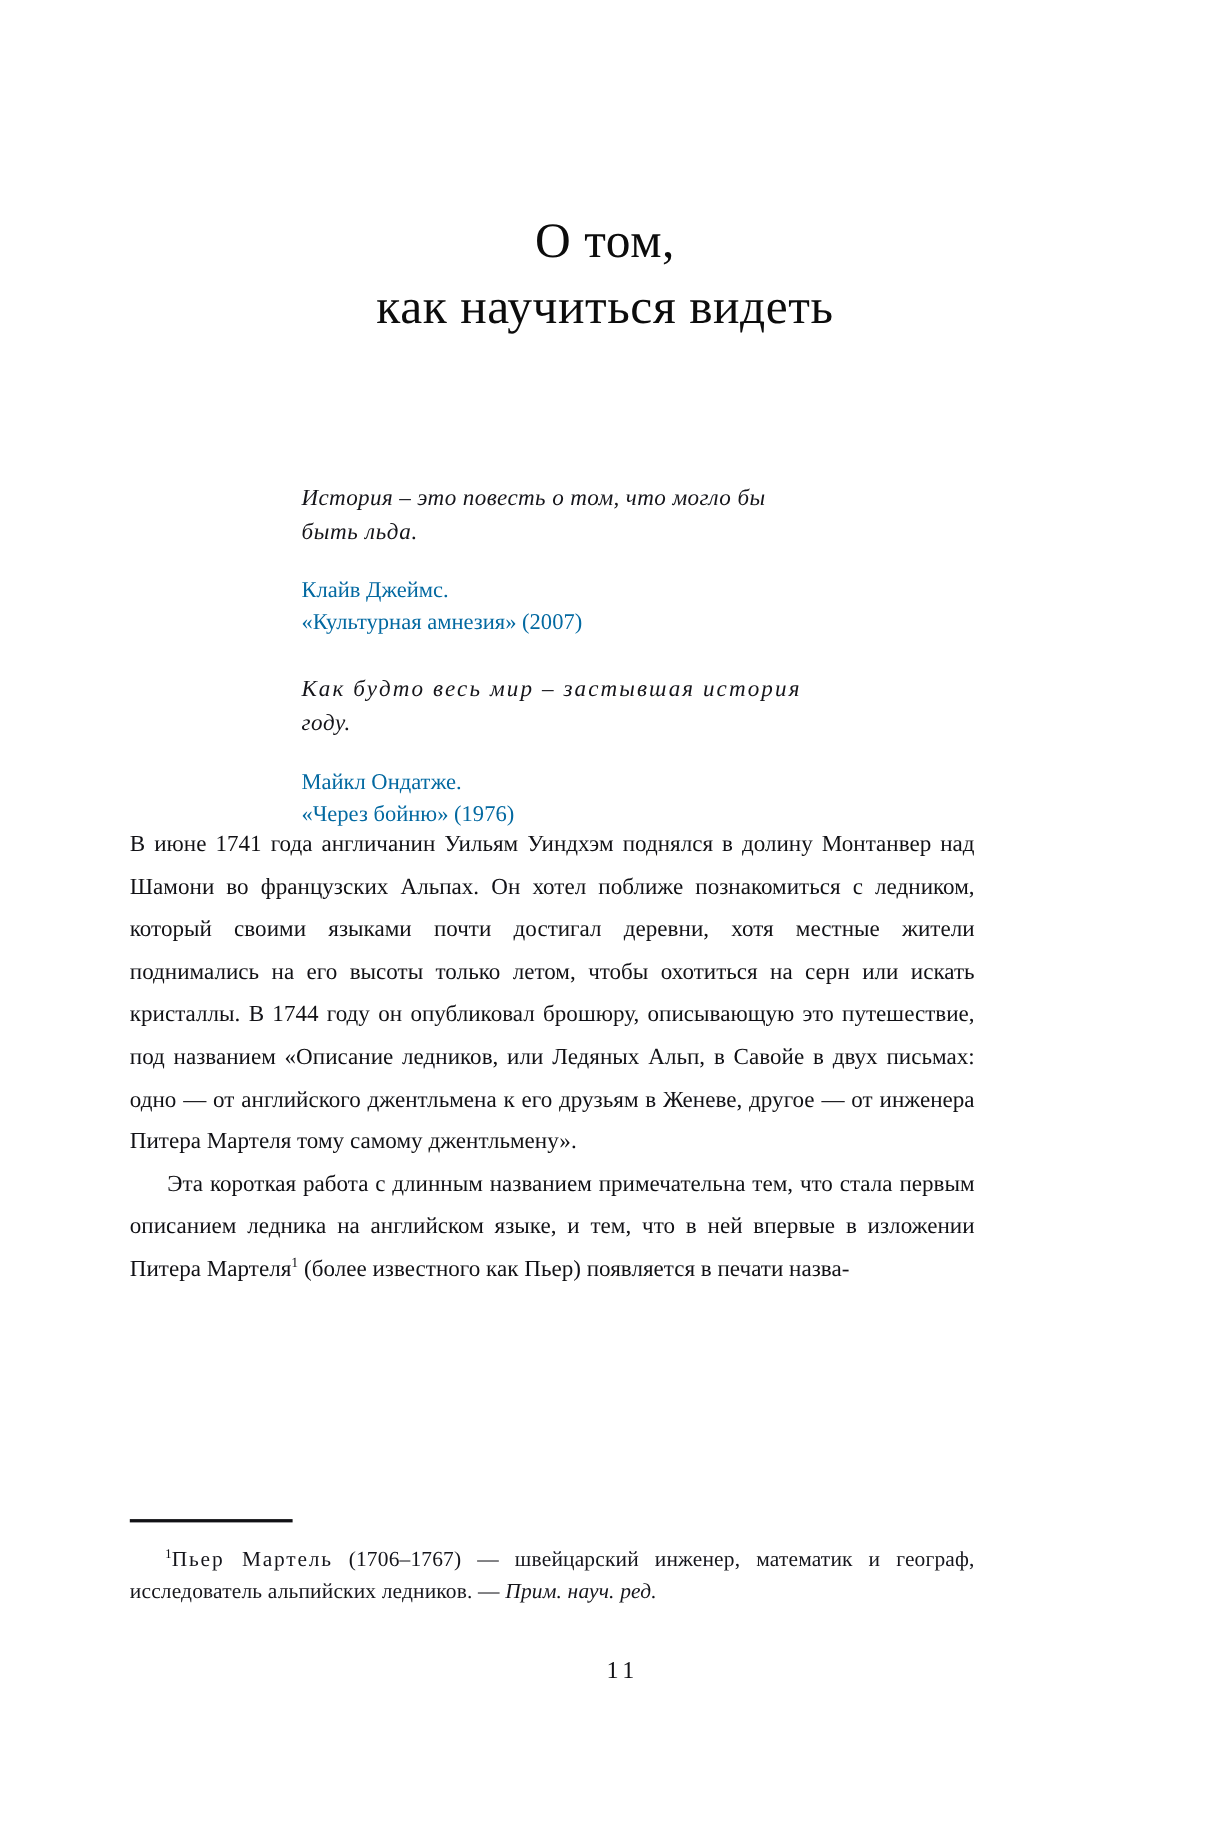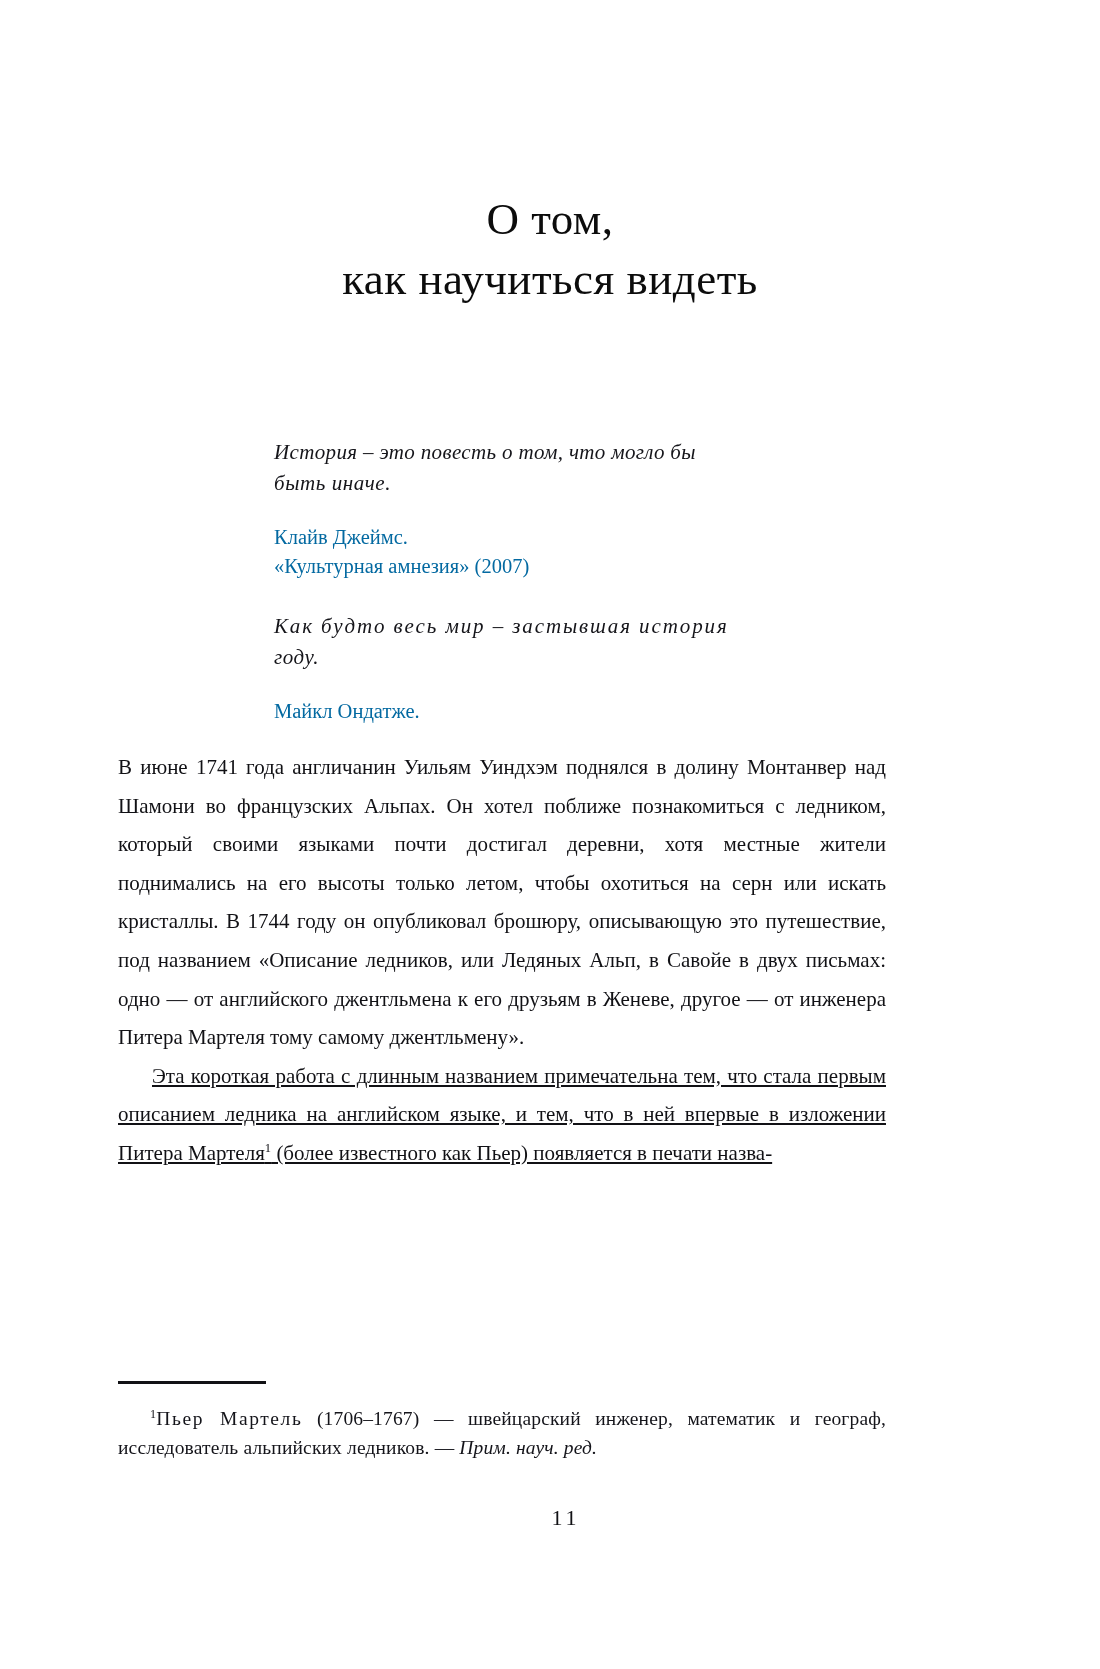--- a/index.html
+++ b/index.html
@@ -83,21 +83,20 @@
     line-height: 38.6px;
     text-align: justify;
     color: #111115;
     hyphens: manual;
   }
   .body-text p {
     margin: 0;
   }
   .body-text p.indent {
     text-indent: 34px;
-    text-decoration: underline;
   }
   .body-text sup {
     font-size: 0.6em;
     vertical-align: super;
     line-height: 0;
   }
 
   
   .footnote-rule {
     position: absolute;
@@ -146,37 +145,38 @@
 
   <h1 class="chapter-title">
     <span class="line">О том,</span>
     <span class="line">как научиться видеть</span>
   </h1>
 
   <div class="epigraph-block">
 
     <div class="epigraph epigraph-1">
       <span class="ep-line">История – это повесть о том, что могло бы</span>
-      <span class="ep-line">быть иначе.</span>
+      <span class="ep-line">быть льда.</span>
     </div>
     <div class="gap-after-epigraph"></div>
     <div class="attribution">
       <span class="attr-line">Клайв Джеймс.</span>
       <span class="attr-line">«Культурная амнезия» (2007)</span>
     </div>
 
     <div class="gap-between-quotes"></div>
 
     <div class="epigraph epigraph-2">
       <span class="ep-line">Как будто весь мир – застывшая история</span>
       <span class="ep-line">году.</span>
     </div>
     <div class="gap-after-epigraph"></div>
     <div class="attribution">
       <span class="attr-line">Майкл Ондатже.</span>
+      <span class="attr-line">«Через бойню» (1976)</span>
     </div>
 
   </div>
 
   <div class="body-text">
     <p>В июне 1741 года англичанин Уильям Уиндхэм поднялся в долину Монтанвер над Шамони во французских Альпах. Он хотел поближе познакомиться с ледником, который своими языками почти достигал деревни, хотя местные жители поднимались на его высоты только летом, чтобы охотиться на серн или искать кристаллы. В 1744 году он опубликовал брошюру, описывающую это путешествие, под названием «Описание ледников, или Ледяных Альп, в Савойе в двух письмах: одно — от английского джентльмена к его друзьям в Женеве, другое — от инженера Питера Мартеля тому самому джентльмену».</p>
     <p class="indent"><span>Эта короткая работа с длинным названием примечательна тем, что стала первым описанием ледника на английском языке, и тем, что в ней впервые в изложении Питера Мартеля</span><sup>1</sup><span> (более известного как Пьер) появляется в печати назва-</span></p>
   </div>
 
   <div class="footnote-rule"></div>

